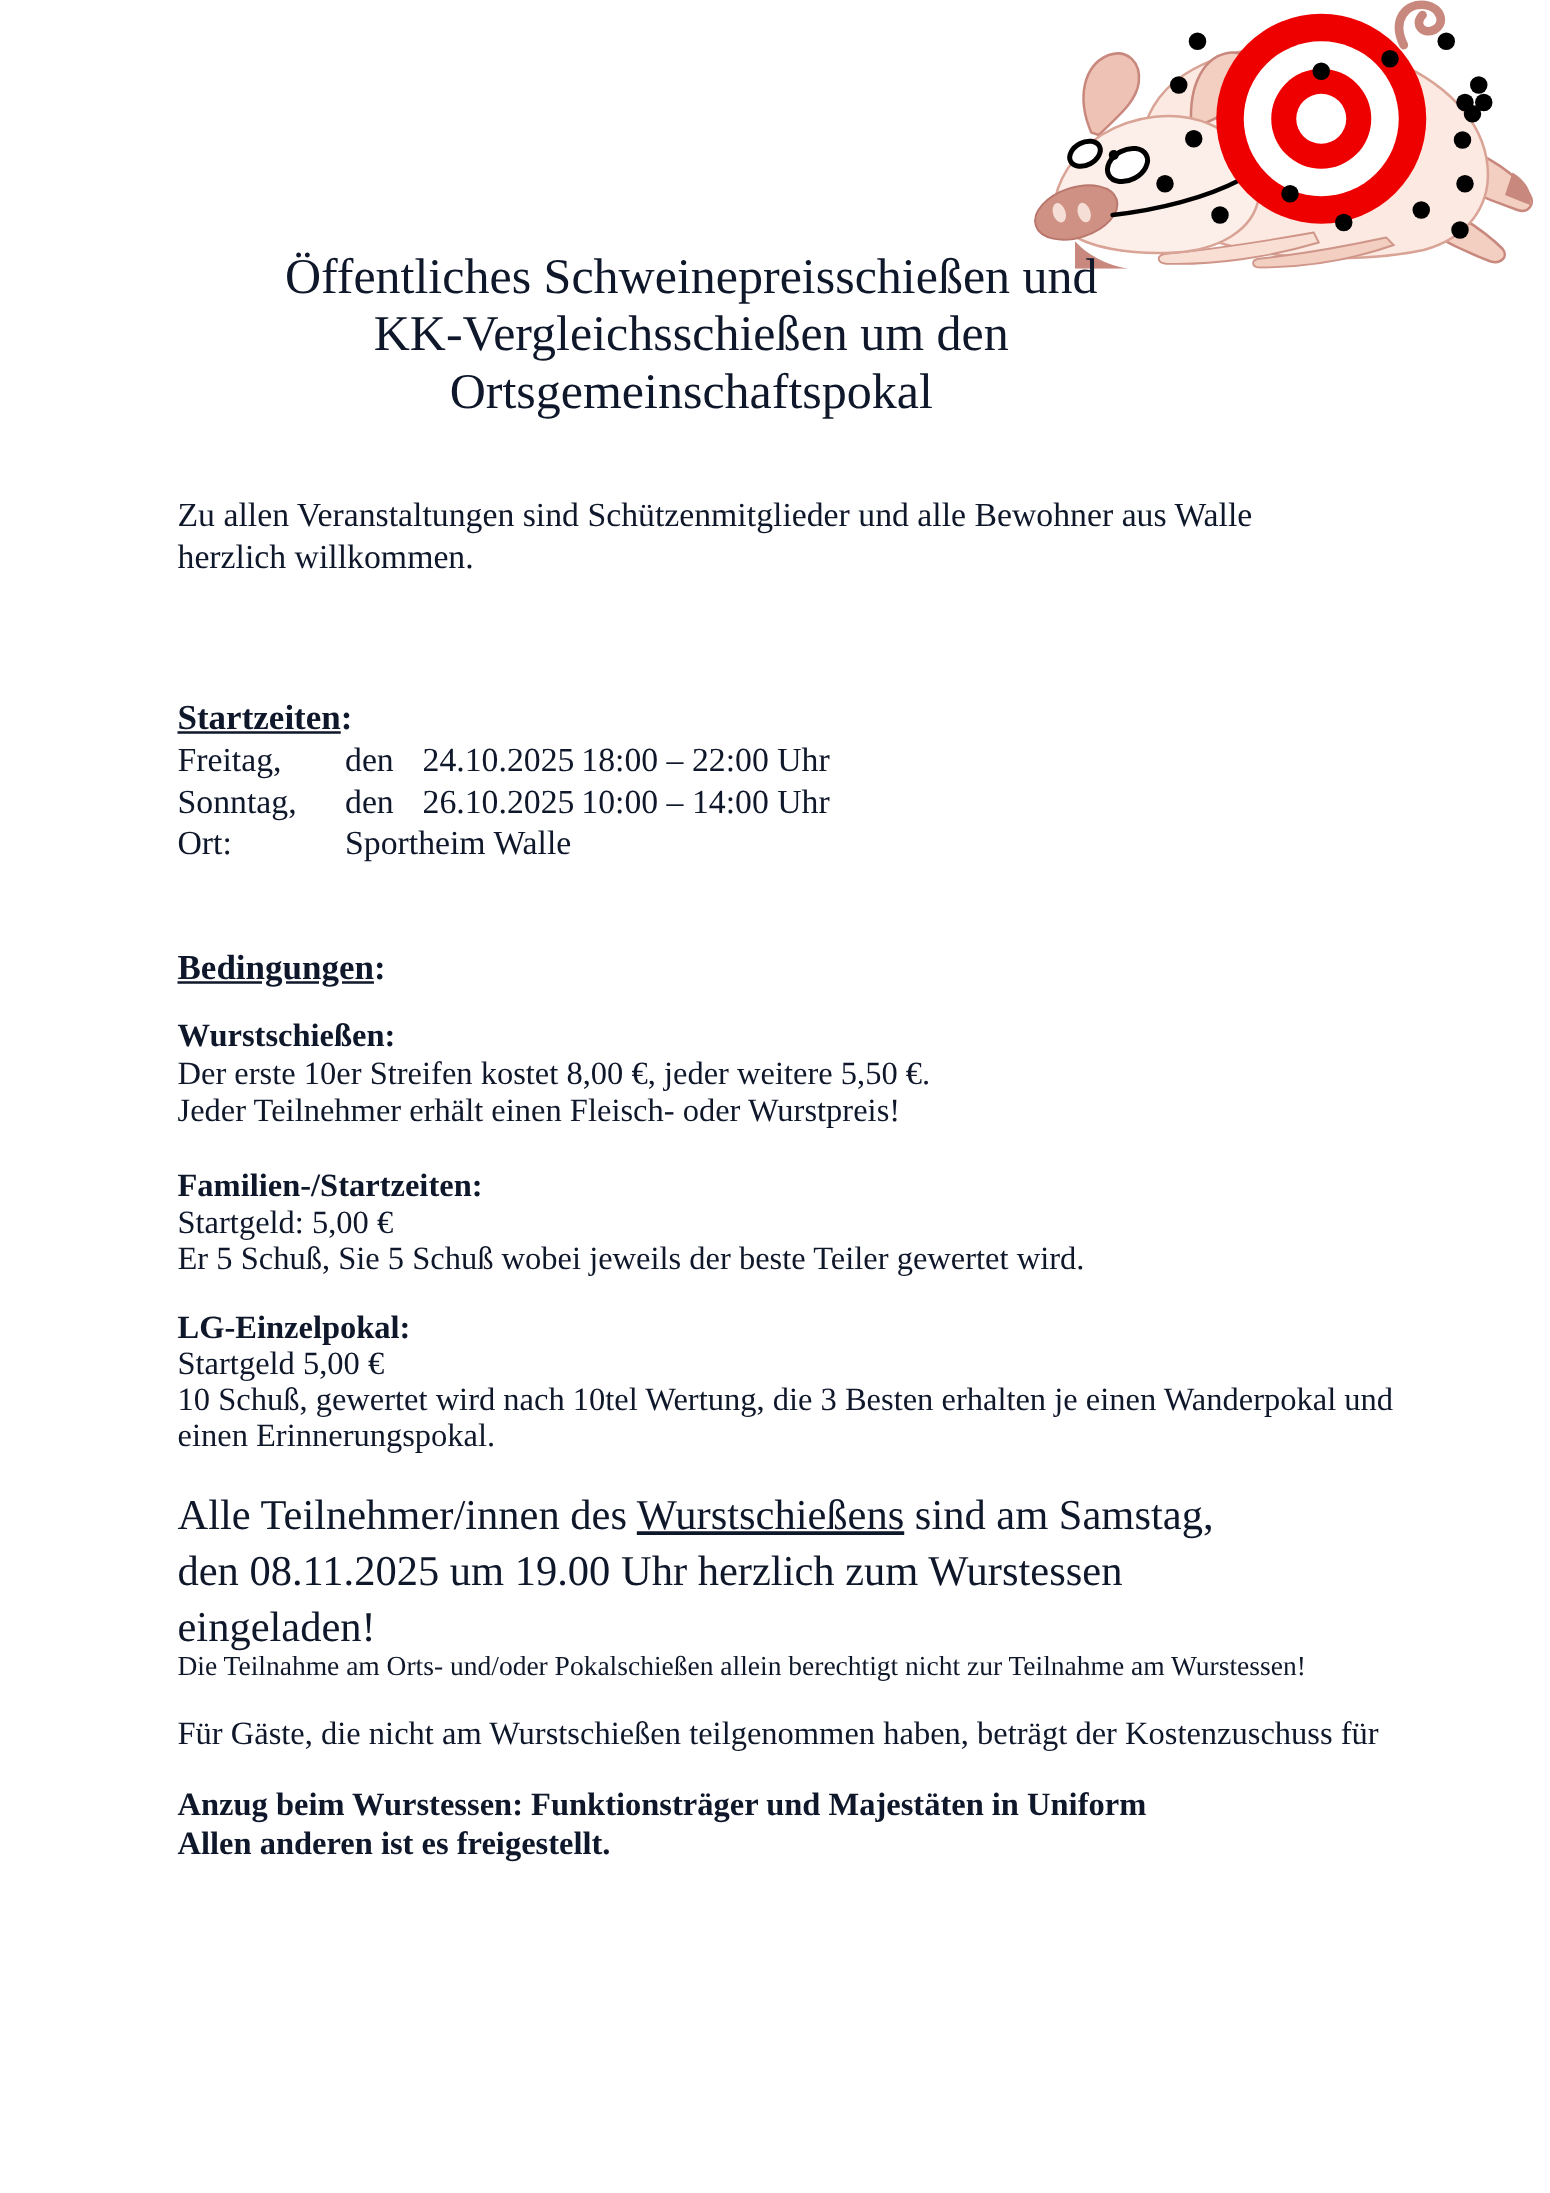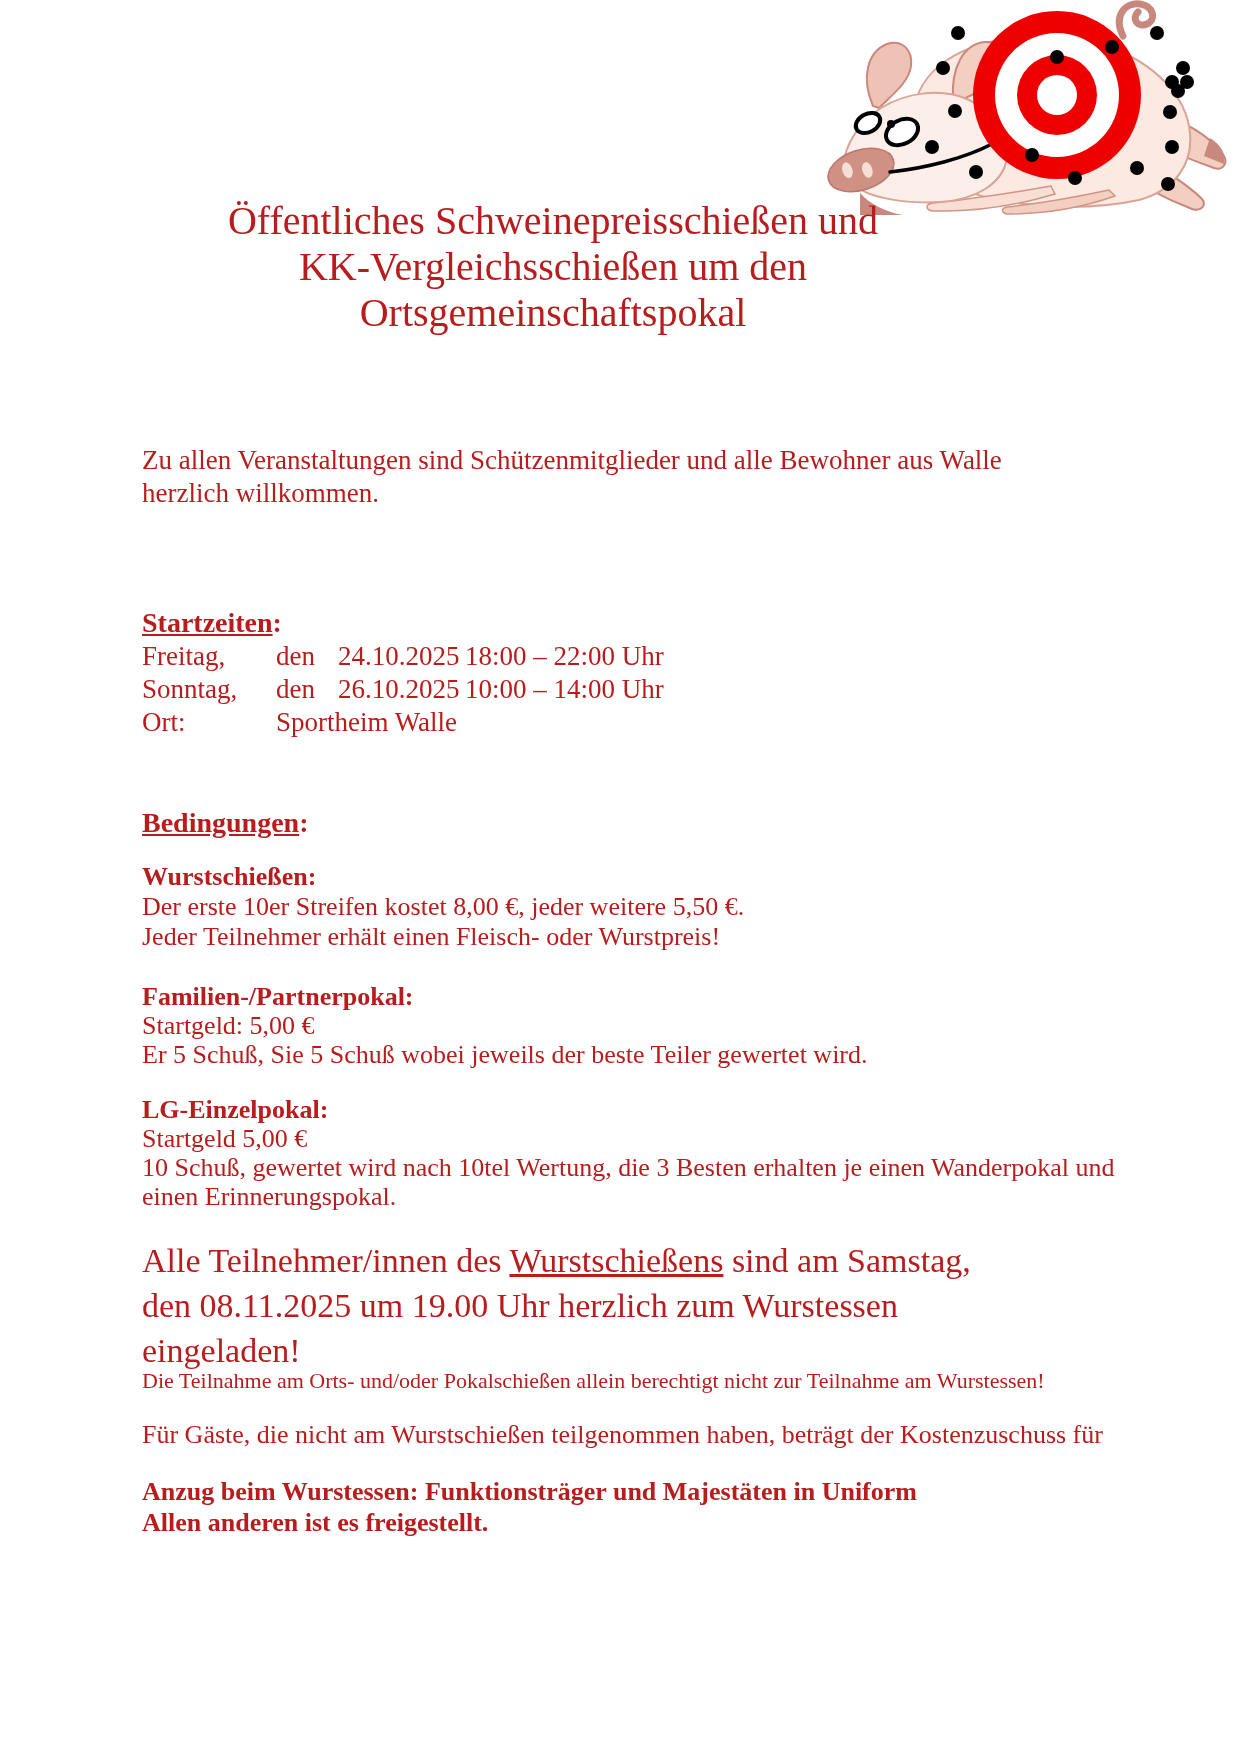--- a/index.html
+++ b/index.html
@@ -3,35 +3,35 @@
 <meta charset="utf-8">
 <style>
   html,body { margin:0; padding:0; background:#888; }
   .page {
     position:relative;
     width:1240px; height:1754px;
     margin:0 auto;
     background:#ffffff;
     overflow:hidden;
     font-family:"Liberation Serif", serif;
-    color:#b91c1c;
+    color:#0f172a;
   }
   .pig-art { position:absolute; left:755px; top:0; width:485px; height:215px; }
   .content { position:absolute; left:142px; top:0; width:970px; }
 
   .doc-title {
     margin-top:198px;
     width:822px;
     text-align:center;
     font-size:40px;
     line-height:46px;
   }
   .doc-title .tline { display:block; white-space:nowrap; }
 
-  .intro { margin-top:108px; font-size:27px; line-height:33px; }
+  .intro { margin-top:60px; font-size:27px; line-height:33px; }
   .line { display:block; white-space:nowrap; }
 
   .sec-heading { margin-top:96px; font-size:28px; line-height:34px; font-weight:bold; }
   .sec-heading .u { text-decoration:underline; }
 
   .schedule { font-size:27px; line-height:33px; }
   .sched-row { display:grid; grid-template-columns:134px 62px 127px auto; }
   .sched-row span { white-space:nowrap; }
 
   .sec-heading2 { margin-top:66px; font-size:28px; line-height:36px; font-weight:bold; }
@@ -163,21 +163,21 @@
     <div class="sec-heading2"><span class="u">Bedingungen</span><span>:</span></div>
 
     <div class="block wurst-block">
       <span class="bhead">Wurstschießen:</span>
       <span class="line">Der erste 10er Streifen kostet 8,00 €, jeder weitere 5,50 €.</span>
     </div>
 
     <div class="note-line">Jeder Teilnehmer erhält einen Fleisch- oder Wurstpreis!</div>
 
     <div class="block fam-block">
-      <span class="bhead">Familien-/Partnerpokal:</span>
+      <span class="bhead">Familien-/Startzeiten:</span>
       <span class="line">Startgeld: 5,00 €</span>
       <span class="line">Er 5 Schuß, Sie 5 Schuß wobei jeweils der beste Teiler gewertet wird.</span>
     </div>
 
     <div class="block lg-block">
       <span class="bhead">LG-Einzelpokal:</span>
       <span class="line">Startgeld 5,00 €</span>
       <span class="line">10 Schuß, gewertet wird nach 10tel Wertung, die 3 Besten erhalten je einen Wanderpokal und</span>
       <span class="line">einen Erinnerungspokal.</span>
     </div>

